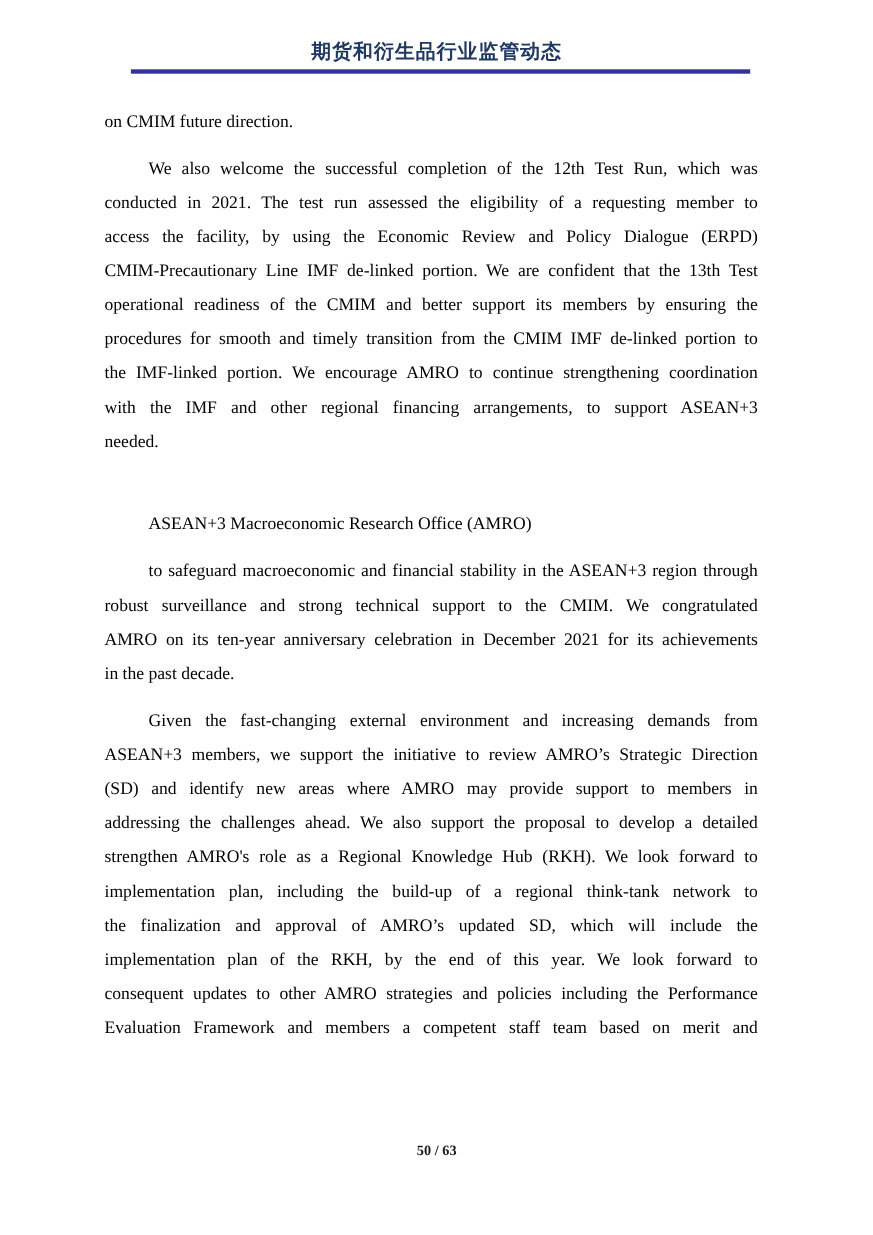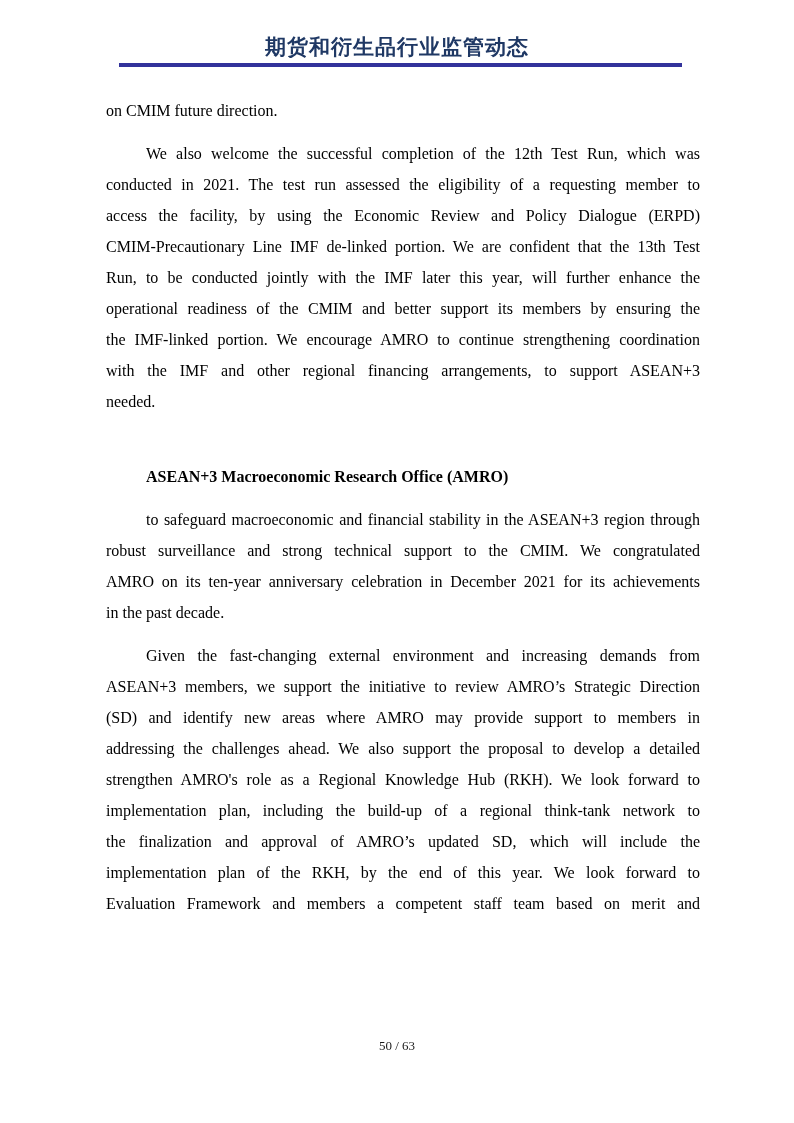--- a/index.html
+++ b/index.html
@@ -15,61 +15,62 @@
   }
   .doc-header {
     position: absolute;
     top: 34px;
     left: 0;
     width: 794px;
     text-align: center;
   }
   .doc-header-title {
     font-family: Liberation Serif, serif;
-    font-size: 21px;
+    font-size: 18px;
     font-weight: bold;
     letter-spacing: 1px;
     color: var(--header-text, #1F3864);
     line-height: 26px;
   }
   .doc-header-rule {
     position: absolute;
     top: 63px;
     left: 119px;
     width: 563px;
     height: 4px;
     background: var(--header-rule, #32329B);
   }
   .doc-body {
     position: absolute;
     top: 95px;
-    left: 106px;
+    left: 95px;
     width: 594px;
     font-size: 16px;
     line-height: 31px;
   }
   .para { margin: 0 0 12px 0; }
   .para .line {
     text-align: justify;
     text-align-last: justify;
     white-space: normal;
   }
   .para .line:last-child { text-align-last: left; }
   .para.justify-last .line:last-child { text-align-last: justify; }
   .para.indent .line:first-child { text-indent: 40px; }
-  .para.heading { font-weight: bold; margin-top: 44px; }
+  .para.heading { font-weight: normal; margin-top: 44px; }
   .doc-footer {
     position: absolute;
     top: 1037px;
     left: 0;
     width: 794px;
     text-align: center;
     font-size: 13px;
     line-height: 18px;
     color: #1a1a1a;
+    font-weight: bold;
   }
 </style>
 </head>
 <body>
 
 <div class="page" style="--header-text: #1F3864; --header-rule: #32329B; color: rgb(0, 0, 0);">
 
   <div class="doc-header">
     <div class="doc-header-title">期货和衍生品行业监管动态</div>
   </div>
@@ -78,22 +79,22 @@
 
   <div class="doc-body" id="doc-body">
       <div class="para">
         <div class="line">on CMIM future direction.</div>
       </div>
       <div class="para indent">
         <div class="line">We also welcome the successful completion of the 12th Test Run, which was</div>
         <div class="line">conducted in 2021. The test run assessed the eligibility of a requesting member to</div>
         <div class="line">access the facility, by using the Economic Review and Policy Dialogue (ERPD)</div>
         <div class="line">CMIM-Precautionary Line IMF de-linked portion. We are confident that the 13th Test</div>
-        <div class="line">Run, to be conducted jointly with the IMF later this year, will further enhance the</div>
         <div class="line">operational readiness of the CMIM and better support its members by ensuring the</div>
+        <div class="line">procedures for smooth and timely transition from the CMIM IMF de-linked portion to</div>
         <div class="line">the IMF-linked portion. We encourage AMRO to continue strengthening coordination</div>
         <div class="line">with the IMF and other regional financing arrangements, to support ASEAN+3</div>
         <div class="line">needed.</div>
       </div>
       <div class="para heading indent">
         <div class="line">ASEAN+3 Macroeconomic Research Office (AMRO)</div>
       </div>
       <div class="para indent">
         <div class="line">to safeguard macroeconomic and financial stability in the ASEAN+3 region through</div>
         <div class="line">robust surveillance and strong technical support to the CMIM. We congratulated</div>
@@ -102,20 +103,21 @@
       </div>
       <div class="para indent justify-last">
         <div class="line">Given the fast-changing external environment and increasing demands from</div>
         <div class="line">ASEAN+3 members, we support the initiative to review AMRO’s Strategic Direction</div>
         <div class="line">(SD) and identify new areas where AMRO may provide support to members in</div>
         <div class="line">addressing the challenges ahead. We also support the proposal to develop a detailed</div>
         <div class="line">strengthen AMRO's role as a Regional Knowledge Hub (RKH). We look forward to</div>
         <div class="line">implementation plan, including the build-up of a regional think-tank network to</div>
         <div class="line">the finalization and approval of AMRO’s updated SD, which will include the</div>
         <div class="line">implementation plan of the RKH, by the end of this year. We look forward to</div>
+        <div class="line">consequent updates to other AMRO strategies and policies including the Performance</div>
         <div class="line">Evaluation Framework and members a competent staff team based on merit and</div>
       </div>
     </div>
 
   <div class="doc-footer">
     <span>50 / 63</span>
   </div>
 
 </div>
 

